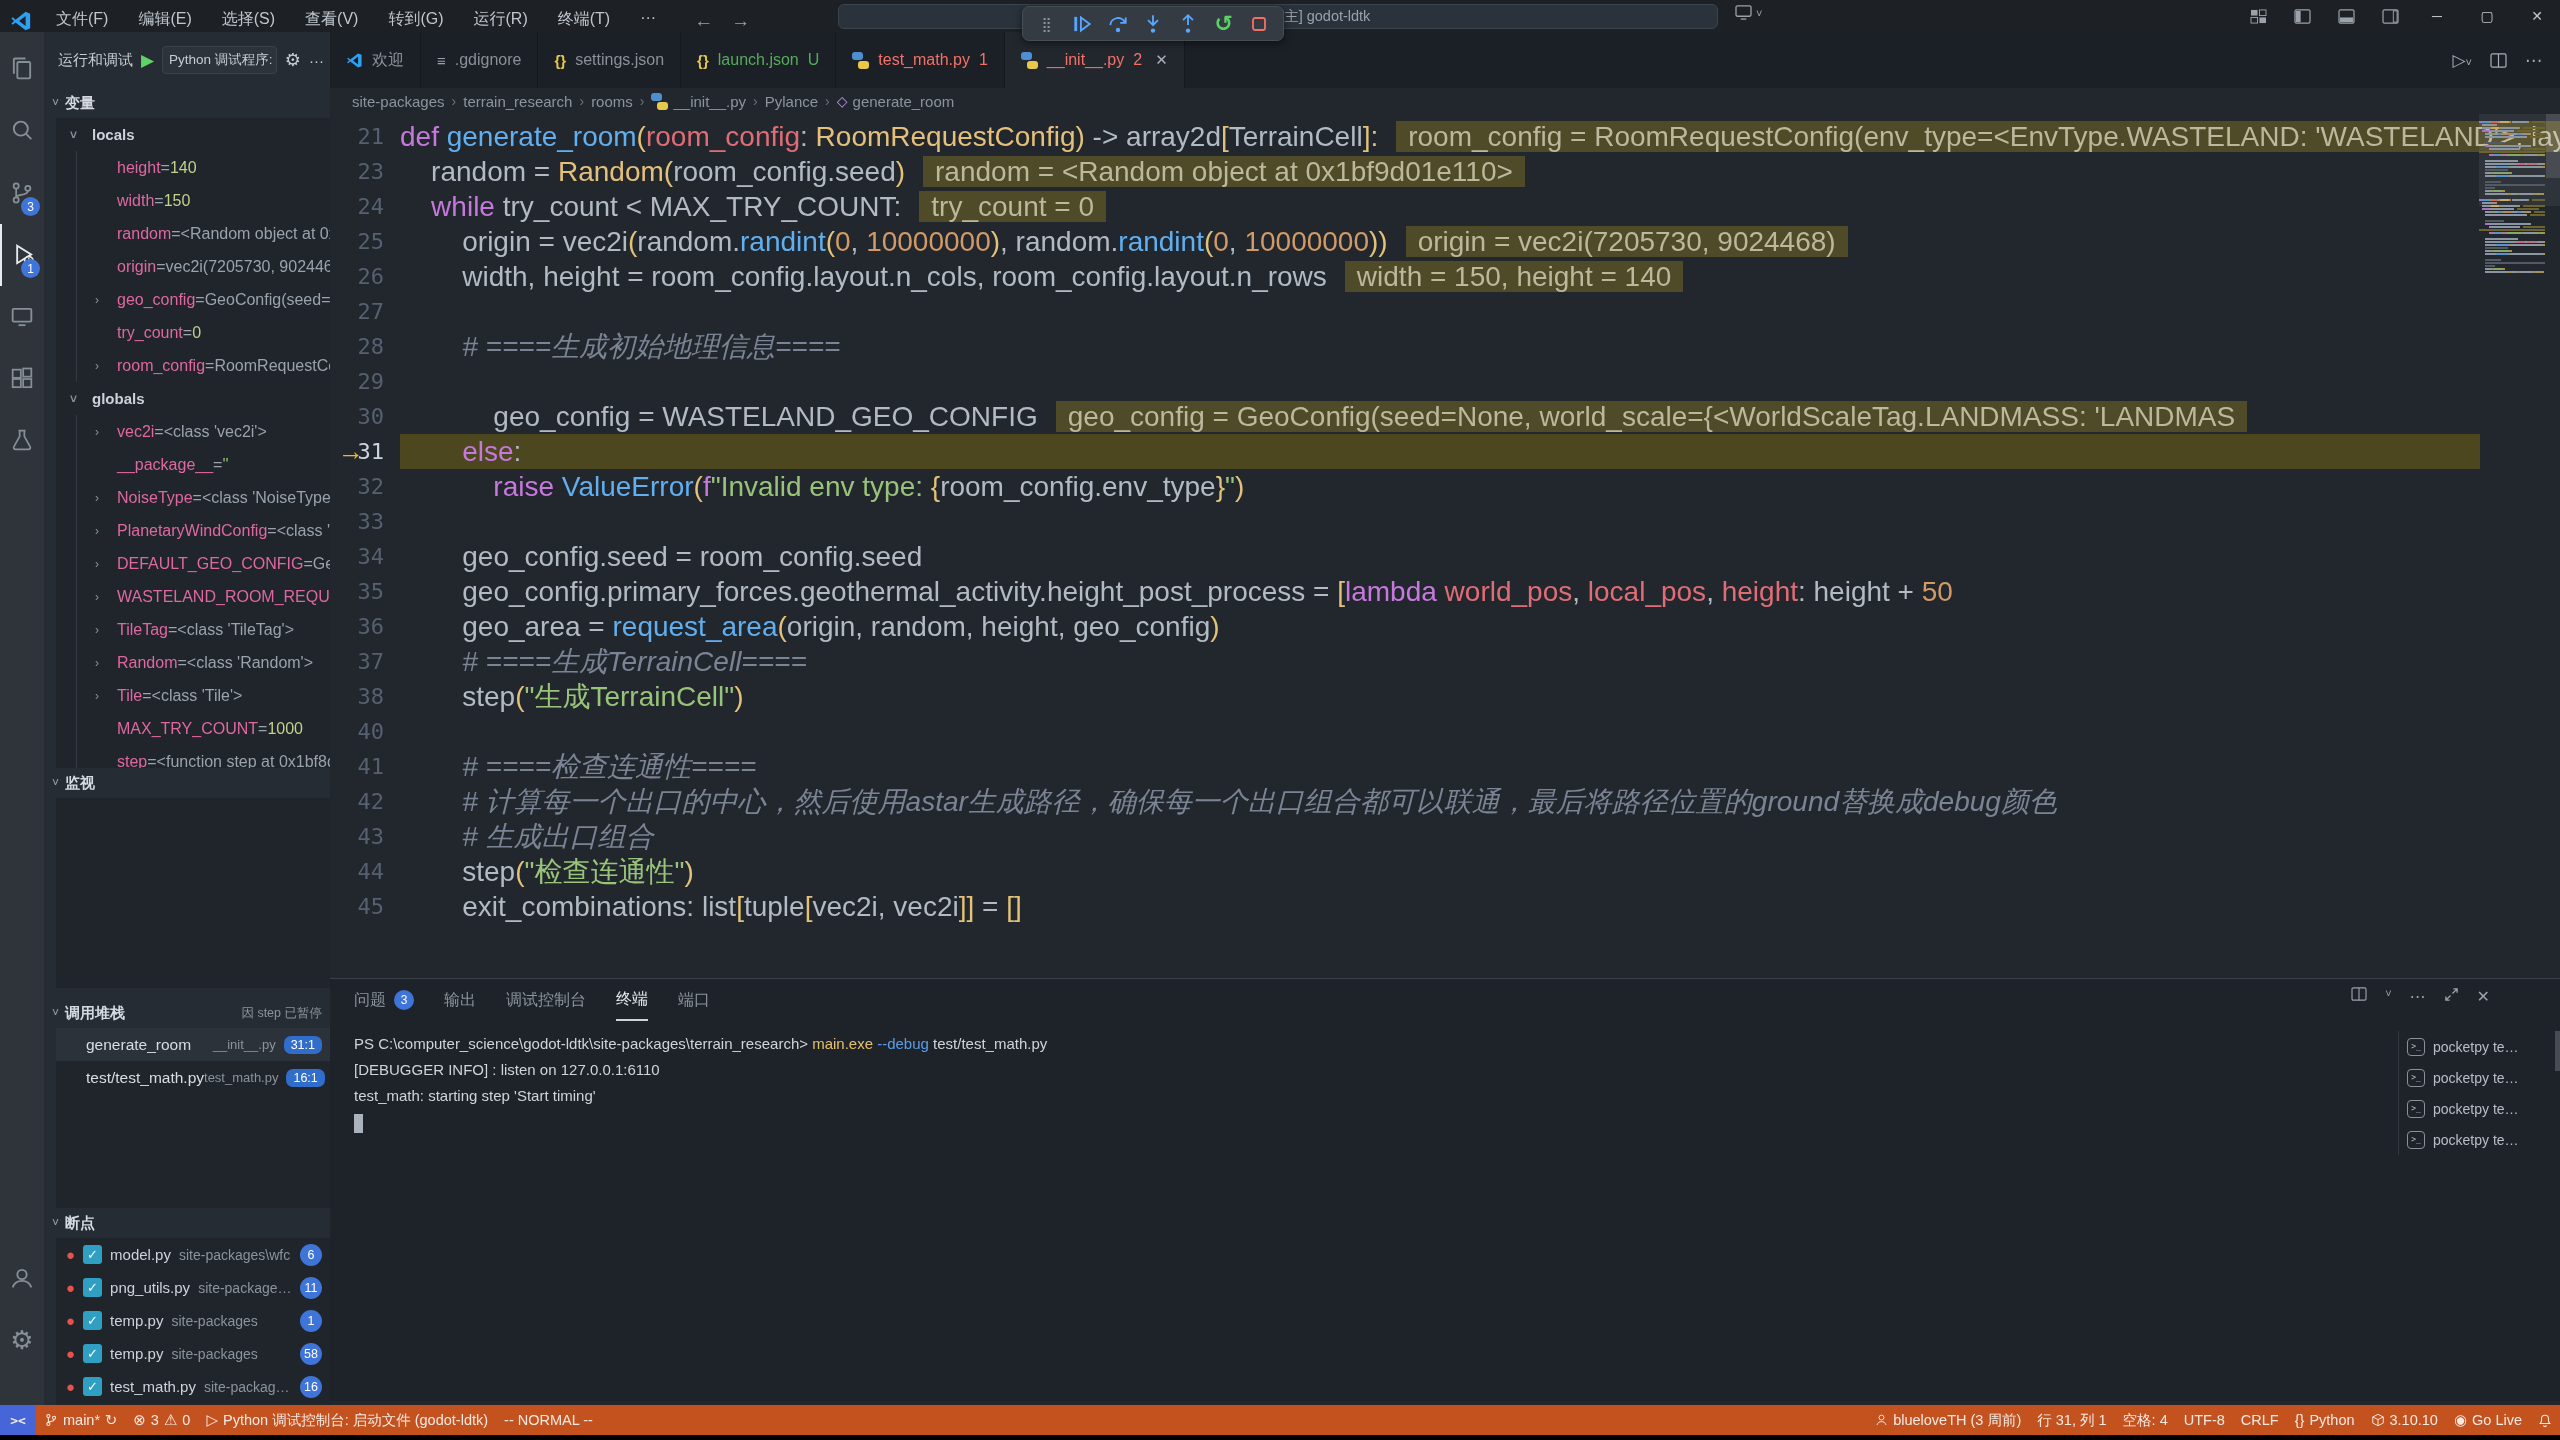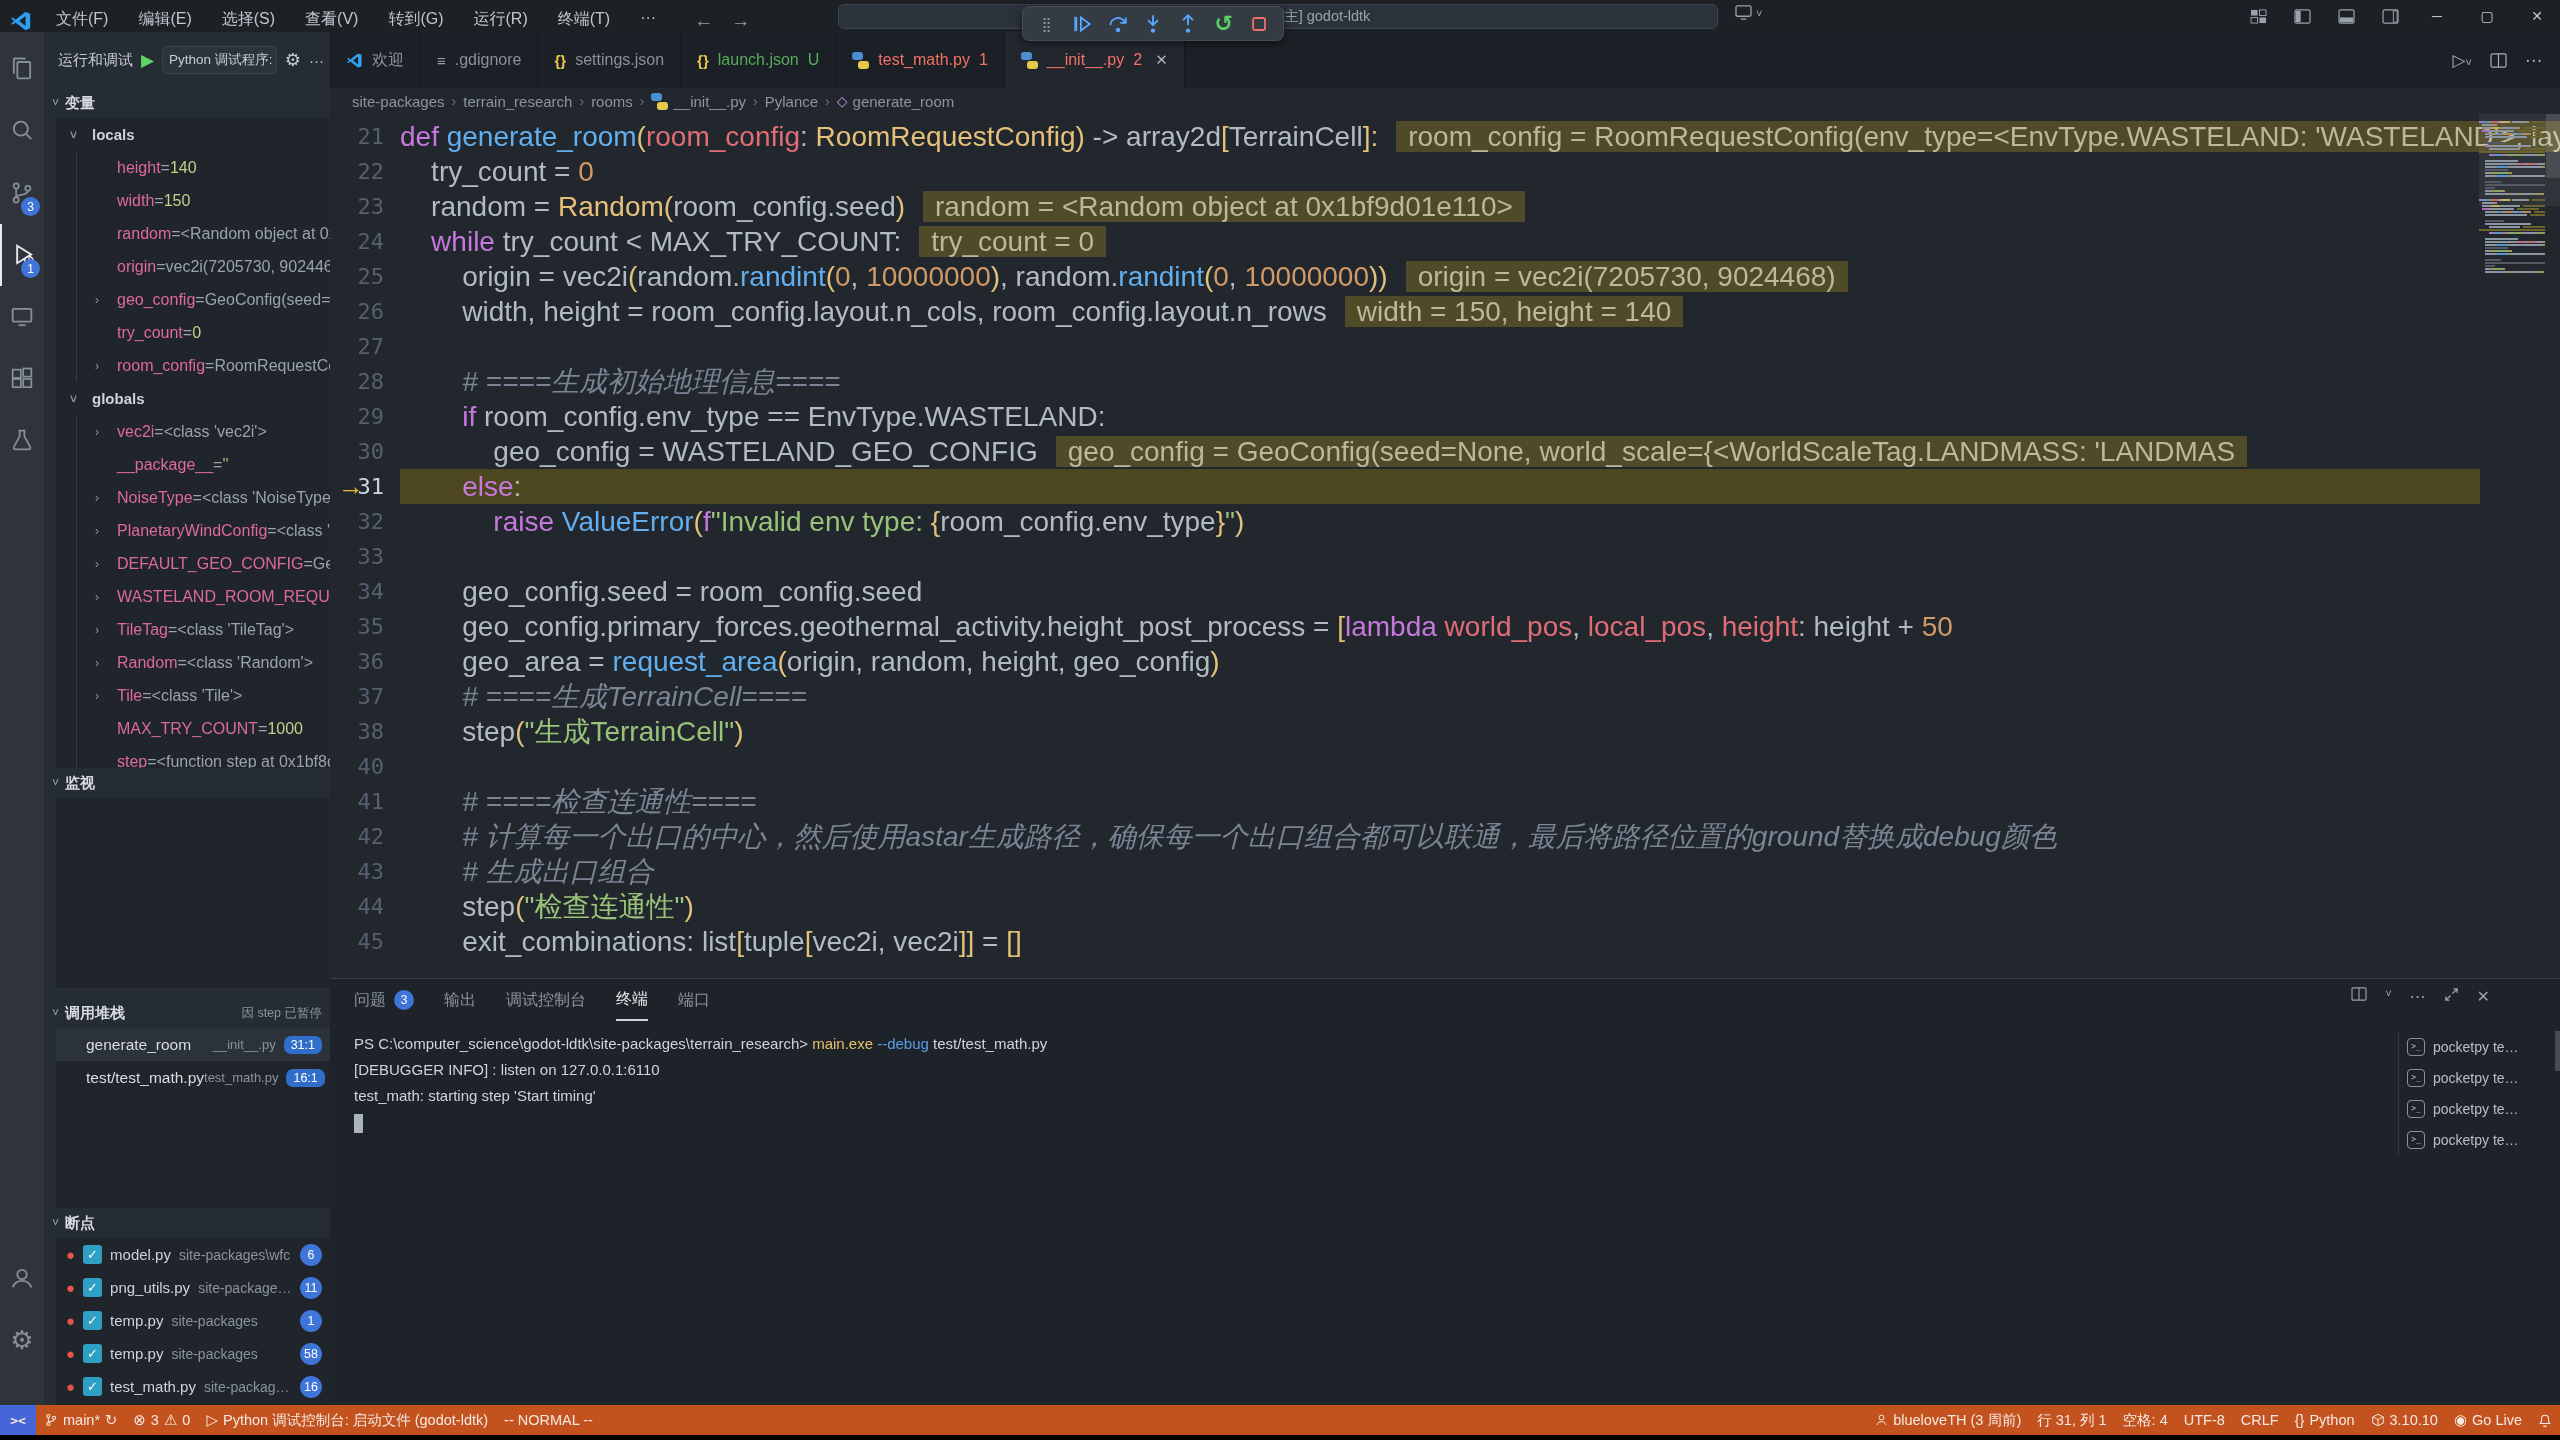--- a/index.html
+++ b/index.html
@@ -561,28 +561,27 @@
         <span class="crumb-sep">›</span>
         <span class="crumb">
           <span class="sym-method">◇</span>
           <span>generate_room</span>
         </span>
       </div>
     <div class="code-wrap">
       <div class="code-lines" id="code">
           <div class="line"><span class="lnum">20</span><span class="codeseg"></span></div>
           <div class="line"><span class="lnum">21</span><span class="codeseg"><span class="tk-k">def </span><span class="tk-f">generate_room</span><span class="tk-y">(</span><span class="tk-p">room_config</span><span class="tk-w">: </span><span class="tk-t">RoomRequestConfig</span><span class="tk-y">)</span><span class="tk-w"> -&gt; </span><span class="tk-w">array2d</span><span class="tk-y">[</span><span class="tk-w">TerrainCell</span><span class="tk-y">]:</span></span><span class="chip codeseg">room_config = RoomRequestConfig(env_type=&lt;EnvType.WASTELAND: 'WASTELAND'&gt;, layout=RoomLayoutConfig(n_rows=140, n_c</span></div>
-          <div class="line"><span class="lnum">22</span><span class="codeseg"><span class="tk-w">    try_count = </span><span class="tk-n">0</span></span></div>
           <div class="line"><span class="lnum">23</span><span class="codeseg"><span class="tk-w">    random = </span><span class="tk-t">Random</span><span class="tk-y">(</span><span class="tk-w">room_config.seed</span><span class="tk-y">)</span></span><span class="chip codeseg">random = &lt;Random object at 0x1bf9d01e110&gt;</span></div>
           <div class="line"><span class="lnum">24</span><span class="codeseg"><span class="tk-k">    while </span><span class="tk-w">try_count &lt; MAX_TRY_COUNT:</span></span><span class="chip codeseg">try_count = 0</span></div>
           <div class="line"><span class="lnum">25</span><span class="codeseg"><span class="tk-w">        origin = vec2i</span><span class="tk-y">(</span><span class="tk-w">random.</span><span class="tk-f">randint</span><span class="tk-y">(</span><span class="tk-n">0</span><span class="tk-w">, </span><span class="tk-n">10000000</span><span class="tk-y">)</span><span class="tk-w">, random.</span><span class="tk-f">randint</span><span class="tk-y">(</span><span class="tk-n">0</span><span class="tk-w">, </span><span class="tk-n">10000000</span><span class="tk-y">))</span></span><span class="chip codeseg">origin = vec2i(7205730, 9024468)</span></div>
           <div class="line"><span class="lnum">26</span><span class="codeseg"><span class="tk-w">        width, height = room_config.layout.n_cols, room_config.layout.n_rows</span></span><span class="chip codeseg">width = 150, height = 140</span></div>
           <div class="line"><span class="lnum">27</span><span class="codeseg"></span></div>
           <div class="line"><span class="lnum">28</span><span class="codeseg"><span class="tk-c">        # ====生成初始地理信息====</span></span></div>
-          <div class="line"><span class="lnum">29</span><span class="codeseg"><span class="tk-k">        if </span><span class="tk-w">room_config.env_type </span><span class="tk-w">== </span><span class="tk-w">EnvType.WASTELAND:</span></span></div>
+          <div class="line"><span class="lnum">29</span></div>
           <div class="line"><span class="lnum">30</span><span class="codeseg"><span class="tk-w">            geo_config = WASTELAND_GEO_CONFIG</span></span><span class="chip codeseg">geo_config = GeoConfig(seed=None, world_scale={&lt;WorldScaleTag.LANDMASS: 'LANDMAS</span></div>
           <div class="line"><div class="curbar"></div><span class="lnum curn">31</span><span class="gut-arrow">→</span><span class="codeseg"><span class="tk-k">        else</span><span class="tk-w">:</span></span></div>
           <div class="line"><span class="lnum">32</span><span class="codeseg"><span class="tk-k">            raise </span><span class="tk-f">ValueError</span><span class="tk-y">(</span><span class="tk-k">f</span><span class="tk-s">"Invalid env type: </span><span class="tk-y">{</span><span class="tk-w">room_config.env_type</span><span class="tk-y">}</span><span class="tk-s">"</span><span class="tk-y">)</span></span></div>
           <div class="line"><span class="lnum">33</span><span class="codeseg"></span></div>
           <div class="line"><span class="lnum">34</span><span class="codeseg"><span class="tk-w">        geo_config.seed = room_config.seed</span></span></div>
           <div class="line"><span class="lnum">35</span><span class="codeseg"><span class="tk-w">        geo_config.primary_forces.geothermal_activity.height_post_process = </span><span class="tk-y">[</span><span class="tk-k">lambda </span><span class="tk-p">world_pos</span><span class="tk-w">, </span><span class="tk-p">local_pos</span><span class="tk-w">, </span><span class="tk-p">height</span><span class="tk-w">: </span><span class="tk-w">height + </span><span class="tk-n">50</span></span></div>
           <div class="line"><span class="lnum">36</span><span class="codeseg"><span class="tk-w">        geo_area = </span><span class="tk-f">request_area</span><span class="tk-y">(</span><span class="tk-w">origin, random, height, geo_config</span><span class="tk-y">)</span></span></div>
           <div class="line"><span class="lnum">37</span><span class="codeseg"><span class="tk-c">        # ====生成TerrainCell====</span></span></div>
           <div class="line"><span class="lnum">38</span><span class="codeseg"><span class="tk-w">        step</span><span class="tk-y">(</span><span class="tk-s">"生成TerrainCell"</span><span class="tk-y">)</span></span></div>
           <div class="line"><span class="lnum">40</span><span class="codeseg"></span></div>

